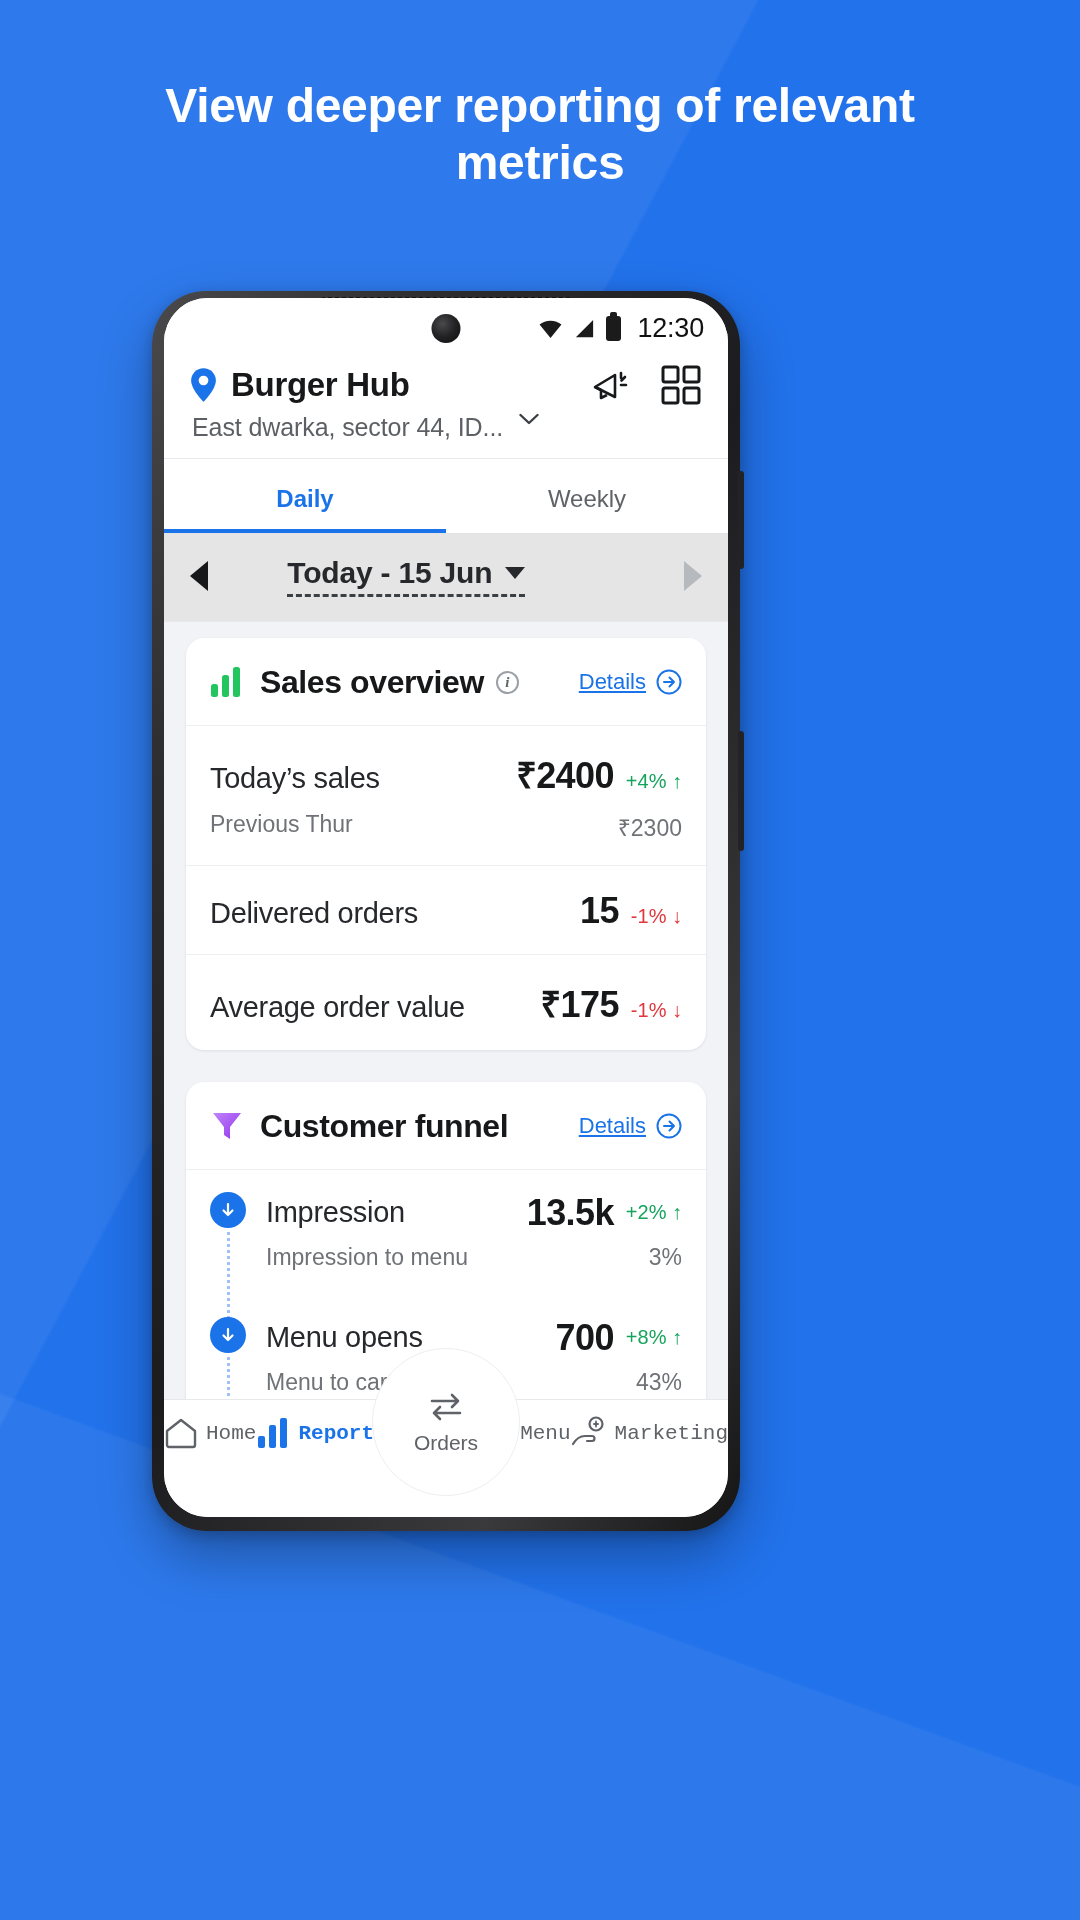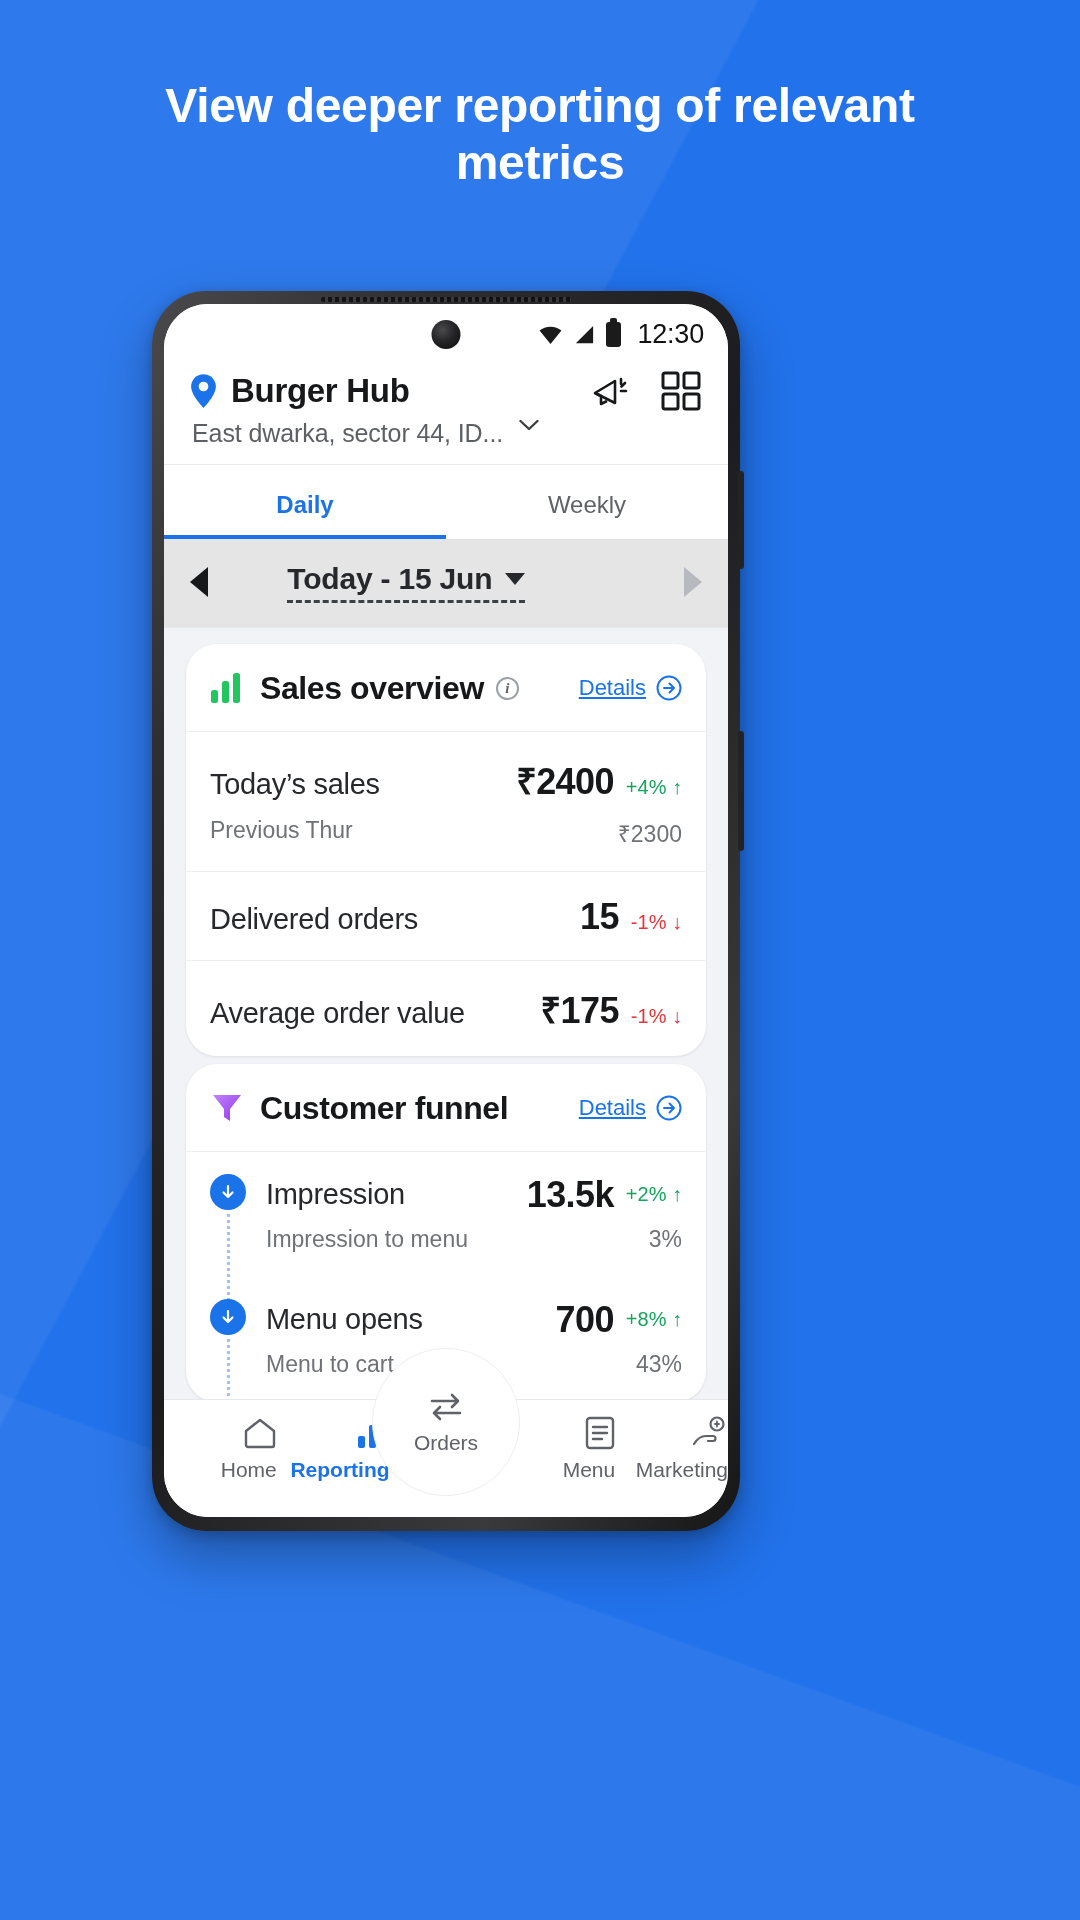--- a/index.html
+++ b/index.html
@@ -29,21 +29,21 @@
     letter-spacing:-0.3px;
     padding:0 120px;
   }
 
   
   .phone{
     position:absolute; left:152px; top:291px;
     width:588px; height:1240px;
     border-radius:54px;
     background:linear-gradient(120deg,#4a4a4c 0%,#2d2d2f 22%,#1c1c1e 50%,#3a3a3c 80%,#151516 100%);
-    padding:13px 12px 14px 12px;
+    padding:7px 12px 14px 12px;
     box-shadow:0 26px 54px rgba(0,0,0,0.30), 0 4px 14px rgba(0,0,0,0.22);
   }
   .phone:before{ 
     content:""; position:absolute; left:50%; transform:translateX(-50%);
     top:6px; width:250px; height:5px; border-radius:3px;
     background:repeating-linear-gradient(90deg,#0d0d0e 0 4px,#3d3d3f 4px 7px);
     opacity:.85;
   }
   .side-btn{ position:absolute; right:-4px; background:#232325; border-radius:3px; width:6px; }
   .side-btn.a{ top:180px; height:98px; }
@@ -99,21 +99,21 @@
   .arrow-l,.arrow-r{ width:0; height:0; }
   .arrow-l{ border-top:15px solid transparent; border-bottom:15px solid transparent; border-right:18px solid #17181a; }
   .arrow-r{ border-top:15px solid transparent; border-bottom:15px solid transparent; border-left:18px solid #b6babf; margin-left:auto; }
   .date-wrap{ margin:0 auto; display:flex; align-items:center; padding-bottom:4px; border-bottom:3px dashed #3c4043; }
   .date-txt{ font-size:30px; color:#26282b; letter-spacing:-0.2px; }
   .date-caret{ margin-left:13px; width:0;height:0; border-left:10px solid transparent; border-right:10px solid transparent; border-top:12px solid #26282b; }
 
   
   .body-scroll{ flex:1 1 auto; background:#f1f3f7; overflow:hidden; padding:16px 22px 0; }
 
-  .card{ background:#fff; border-radius:31px; box-shadow:0 1px 3px rgba(16,24,40,.09); margin-bottom:8px; overflow:hidden; }
+  .card{ background:#fff; border-radius:18px; box-shadow:0 1px 3px rgba(16,24,40,.09); margin-bottom:32px; overflow:hidden; }
   .card-head{ display:flex; align-items:center; padding:26px 24px 24px; border-bottom:1px solid #eceef1; }
   .card-title{ font-size:32px; font-weight:700; color:#17181a; letter-spacing:-0.4px; margin-left:16px; }
   .info-i{ margin-left:12px; width:23px; height:23px; border:2px solid #9aa0a6; border-radius:50%; color:#5f6368; font-size:15px; font-style:italic; font-weight:700; display:flex; align-items:center; justify-content:center; font-family:"Liberation Serif",serif; }
   .details{ margin-left:auto; display:flex; align-items:center; gap:10px; color:#1a73e8; font-size:22px;text-decoration:underline; }
   .details-arrow{ width:26px; height:26px; }
 
   .metric{ padding:24px 24px 22px; border-bottom:1px solid #eceef1; }
   .metric:last-child{ border-bottom:none; }
   .m-row{ display:flex; align-items:baseline; }
   .m-label{ font-size:29px; color:#26282b; letter-spacing:-0.3px; }
@@ -137,21 +137,21 @@
   .f-delta{ font-size:20px; margin-left:12px; }
   .f-bot{ display:flex; margin-top:10px; padding-bottom:18px; }
   .f-sub{ font-size:23px; color:#6f7276; }
   .f-pct{ margin-left:auto; font-size:23px; color:#6f7276; }
 
   
   .bottomnav{
     flex:0 0 auto; height:118px; background:#fff; border-top:1px solid #e6e8ec;
     display:flex; align-items:flex-start; padding-top:16px; position:relative;
   }
-  .nav-item{ flex:1; display:flex; flex-direction:column; align-items:flex-end; gap:8px; }
+  .nav-item{ flex:1; display:flex; align-items:center; gap:8px;font-family:Liberation Mono, monospace; }
   .nav-label{ font-size:21px; color:#5f6368; }
   .nav-item.active .nav-label{ color:#1a73e8; font-weight:700; }
   .nav-ico{ height:34px; display:flex; align-items:center; justify-content:center; }
   .fab-wrap{ position:absolute; left:50%; transform:translateX(-50%); top:-52px; width:148px; height:148px;
     border-radius:50%; background:#fff; border:1px solid #eceef1; display:flex; flex-direction:column;
     align-items:center; justify-content:center; gap:8px; }
 </style>
 </head>
 <body>
 

